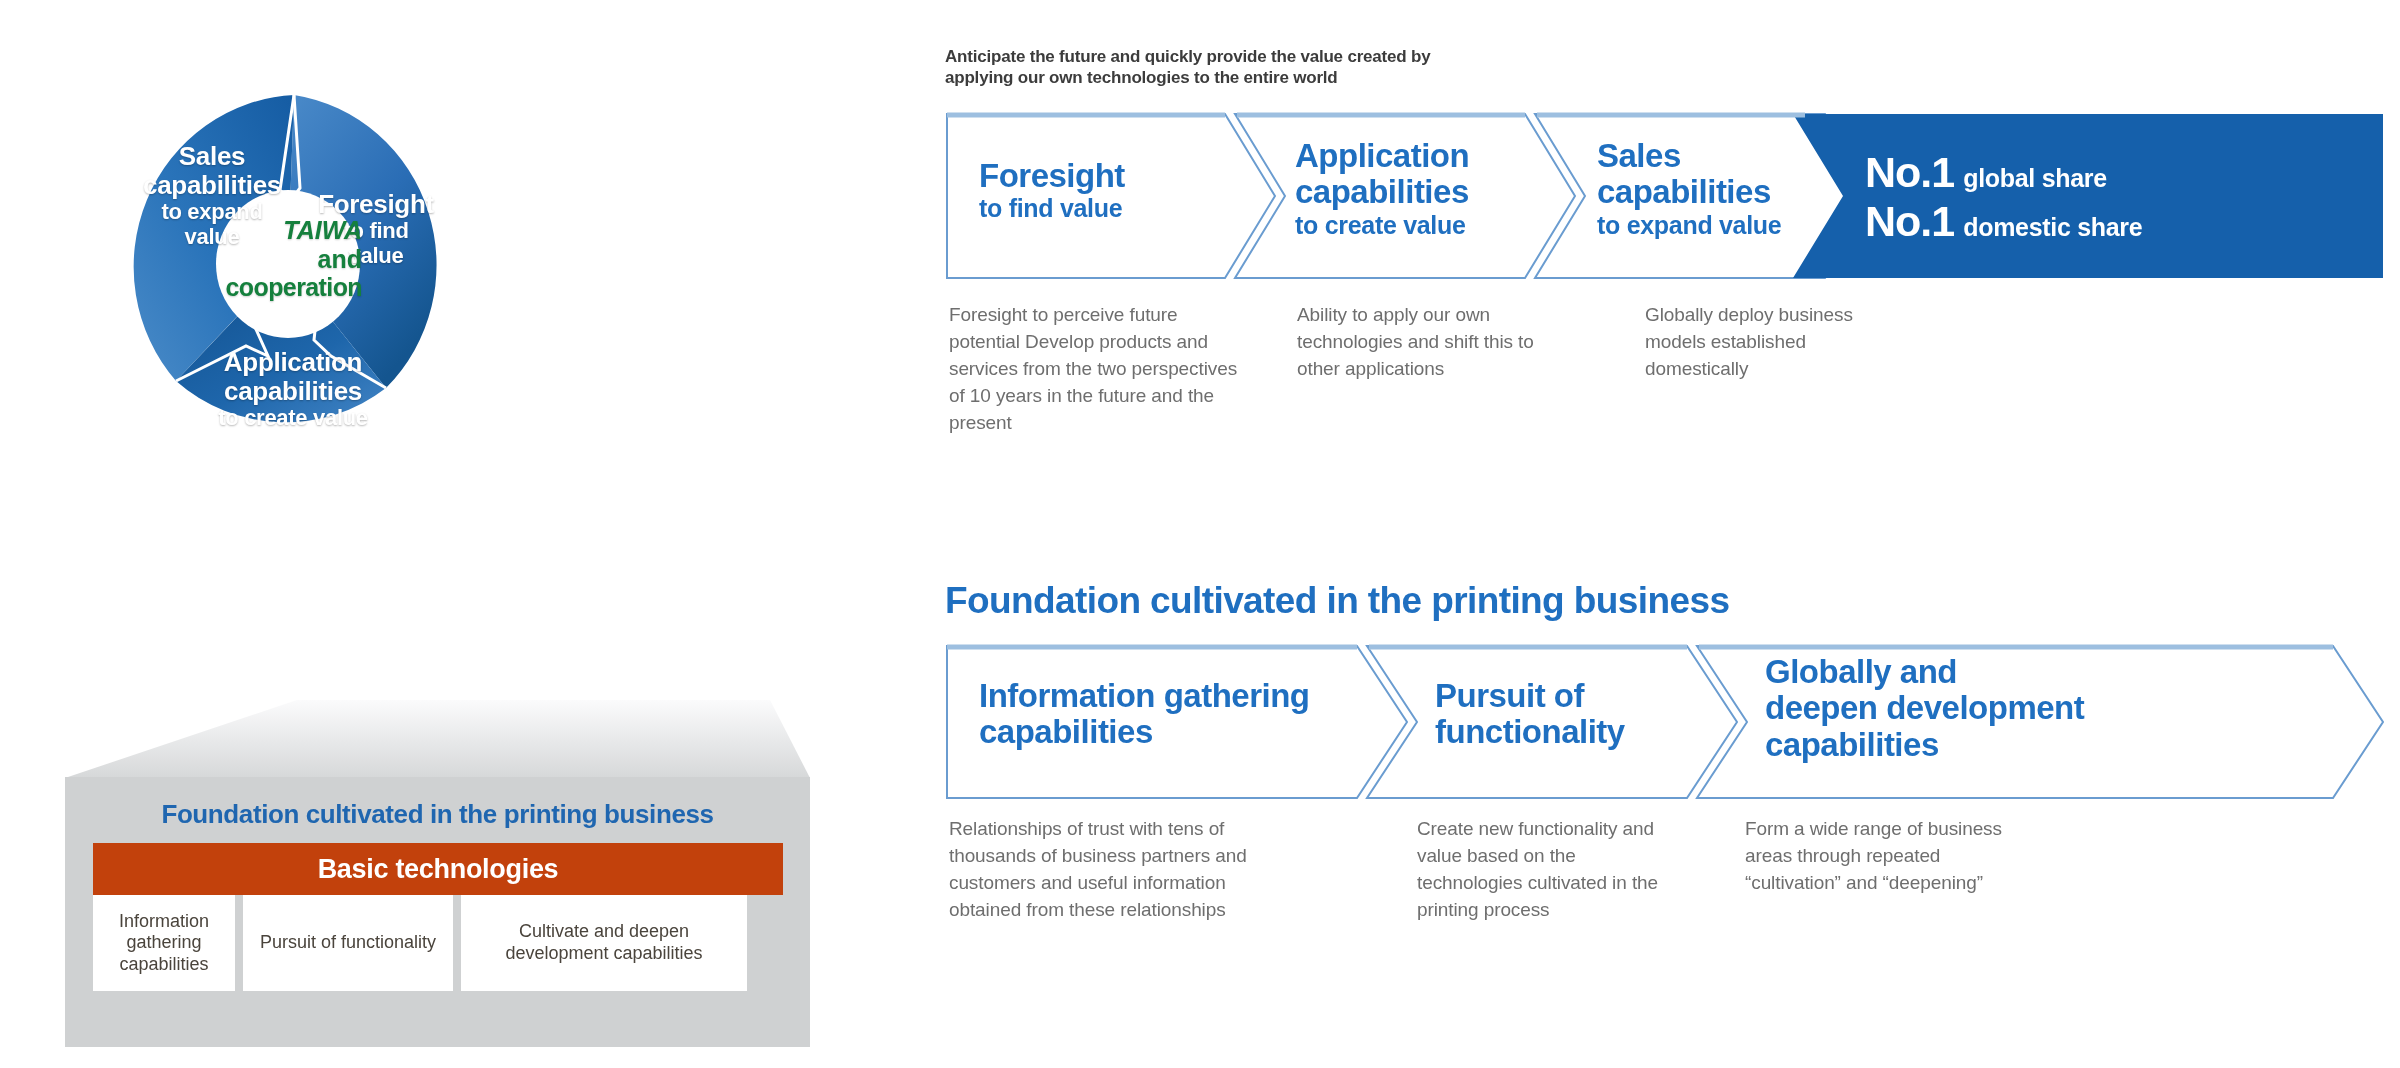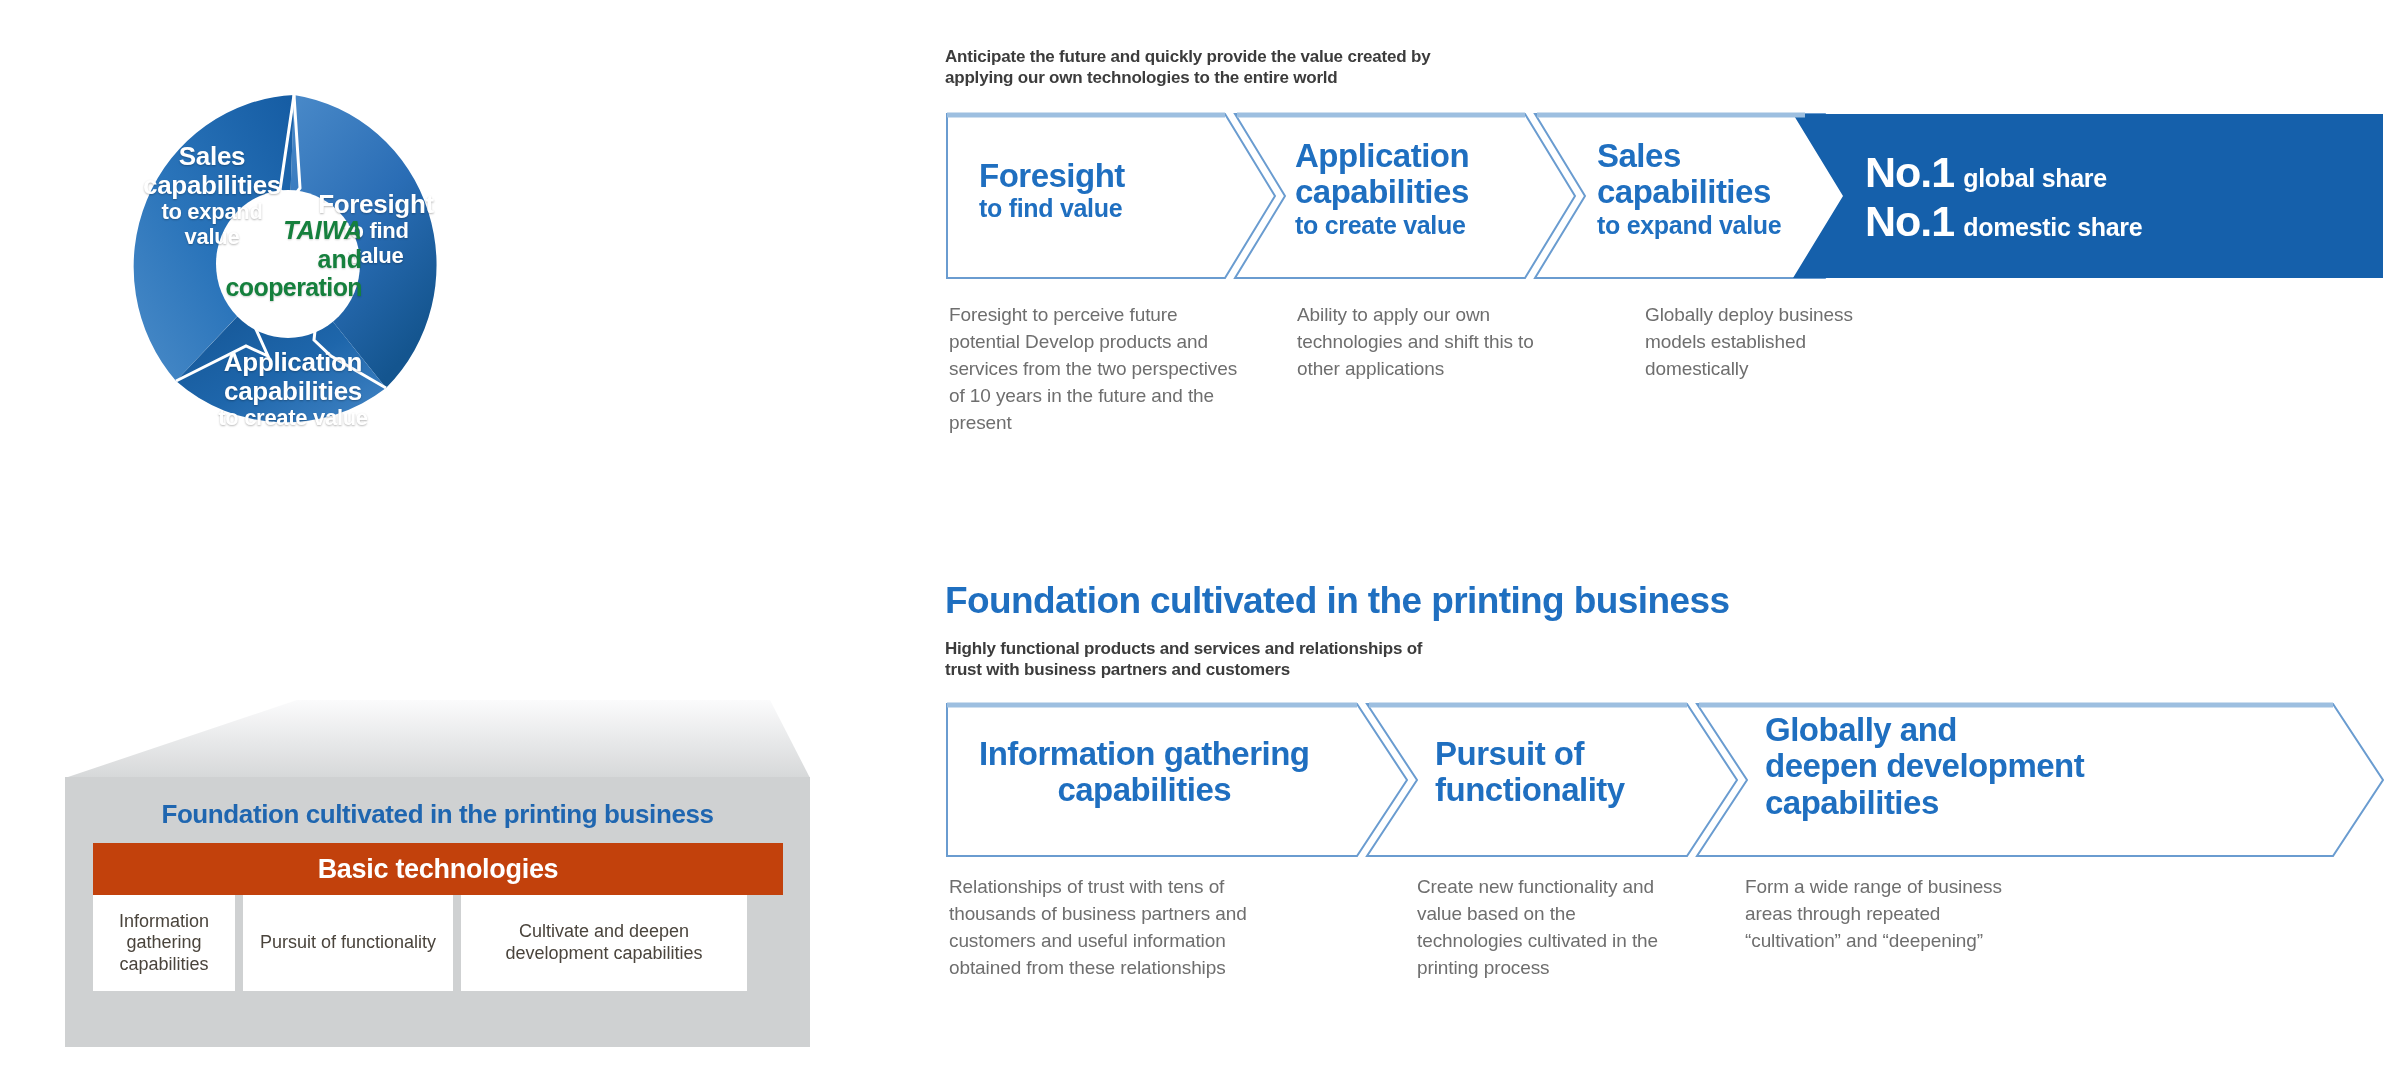--- a/index.html
+++ b/index.html
@@ -240,36 +240,32 @@
 
     <div class="caption-row" style="height:120px;">
       <div class="caption" style="left:4px;top:6px;width:300px;">Foresight to perceive future potential Develop products and services from the two perspectives of 10 years in the future and the present</div>
       <div class="caption" style="left:352px;top:6px;width:260px;">Ability to apply our own technologies and shift this to other applications</div>
       <div class="caption" style="left:700px;top:6px;width:250px;">Globally deploy business models established domestically</div>
     </div>
   </div>
 
   <div id="section-bottom">
     <div class="sec-title">Foundation cultivated in the printing business</div>
-    <div class="sec-sub">
-      <span>Highly functional products and services and relationships of</span><br>
-      <span>trust with business partners and customers</span>
-    </div>
 
     <div class="flow-row" style="height:160px;">
       <svg width="1440" height="160" viewBox="0 0 1440 160">
         <path d="M 2 6 L 412 6 L 462 82 L 412 158 L 2 158 Z" fill="#ffffff" stroke="#6a9cd0" stroke-width="2"></path>
         <path d="M 422 6 L 742 6 L 792 82 L 742 158 L 422 158 L 472 82 Z" fill="#ffffff" stroke="#6a9cd0" stroke-width="2"></path>
         <path d="M 752 6 L 1388 6 L 1438 82 L 1388 158 L 752 158 L 802 82 Z" fill="#ffffff" stroke="#6a9cd0" stroke-width="2"></path>
         <line x1="2" y1="7" x2="412" y2="7" stroke="#9dbfe0" stroke-width="5"></line>
         <line x1="424" y1="7" x2="742" y2="7" stroke="#9dbfe0" stroke-width="5"></line>
         <line x1="754" y1="7" x2="1388" y2="7" stroke="#9dbfe0" stroke-width="5"></line>
       </svg>
 
-      <div class="chev-text" style="left:34px;top:38px;text-align:center;">
+      <div class="chev-text" style="left:34px;top:38px;">
         <span class="l1">Information gathering</span>
         <span class="l2">capabilities</span>
       </div>
 
       <div class="chev-text" style="left:490px;top:38px;">
         <span class="l1">Pursuit of</span>
         <span class="l2">functionality</span>
       </div>
 
       <div class="chev-text" style="left:820px;top:14px;">

